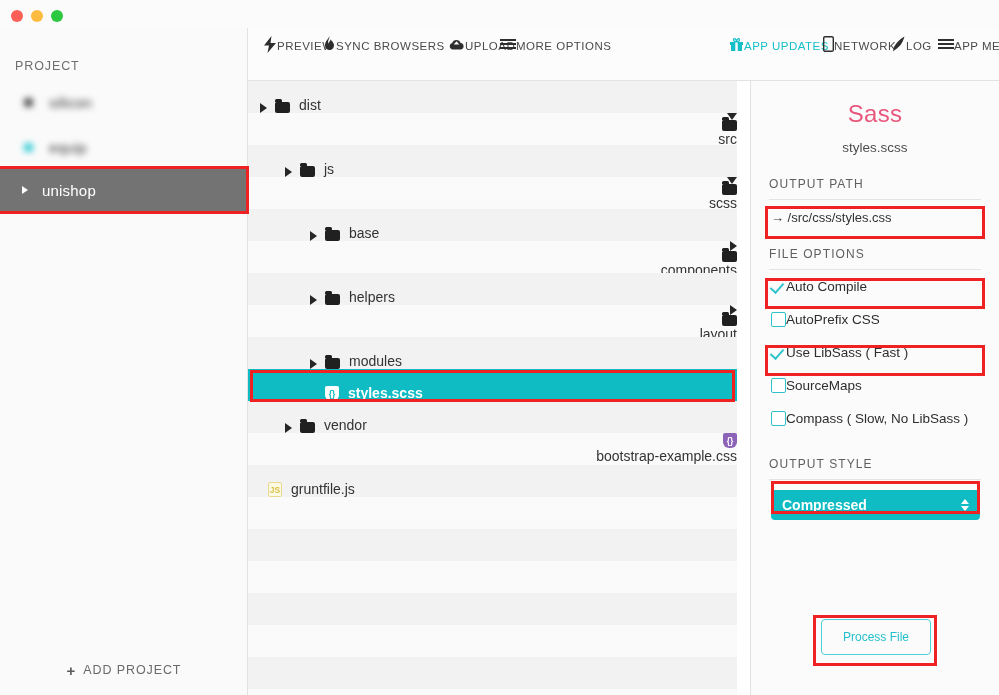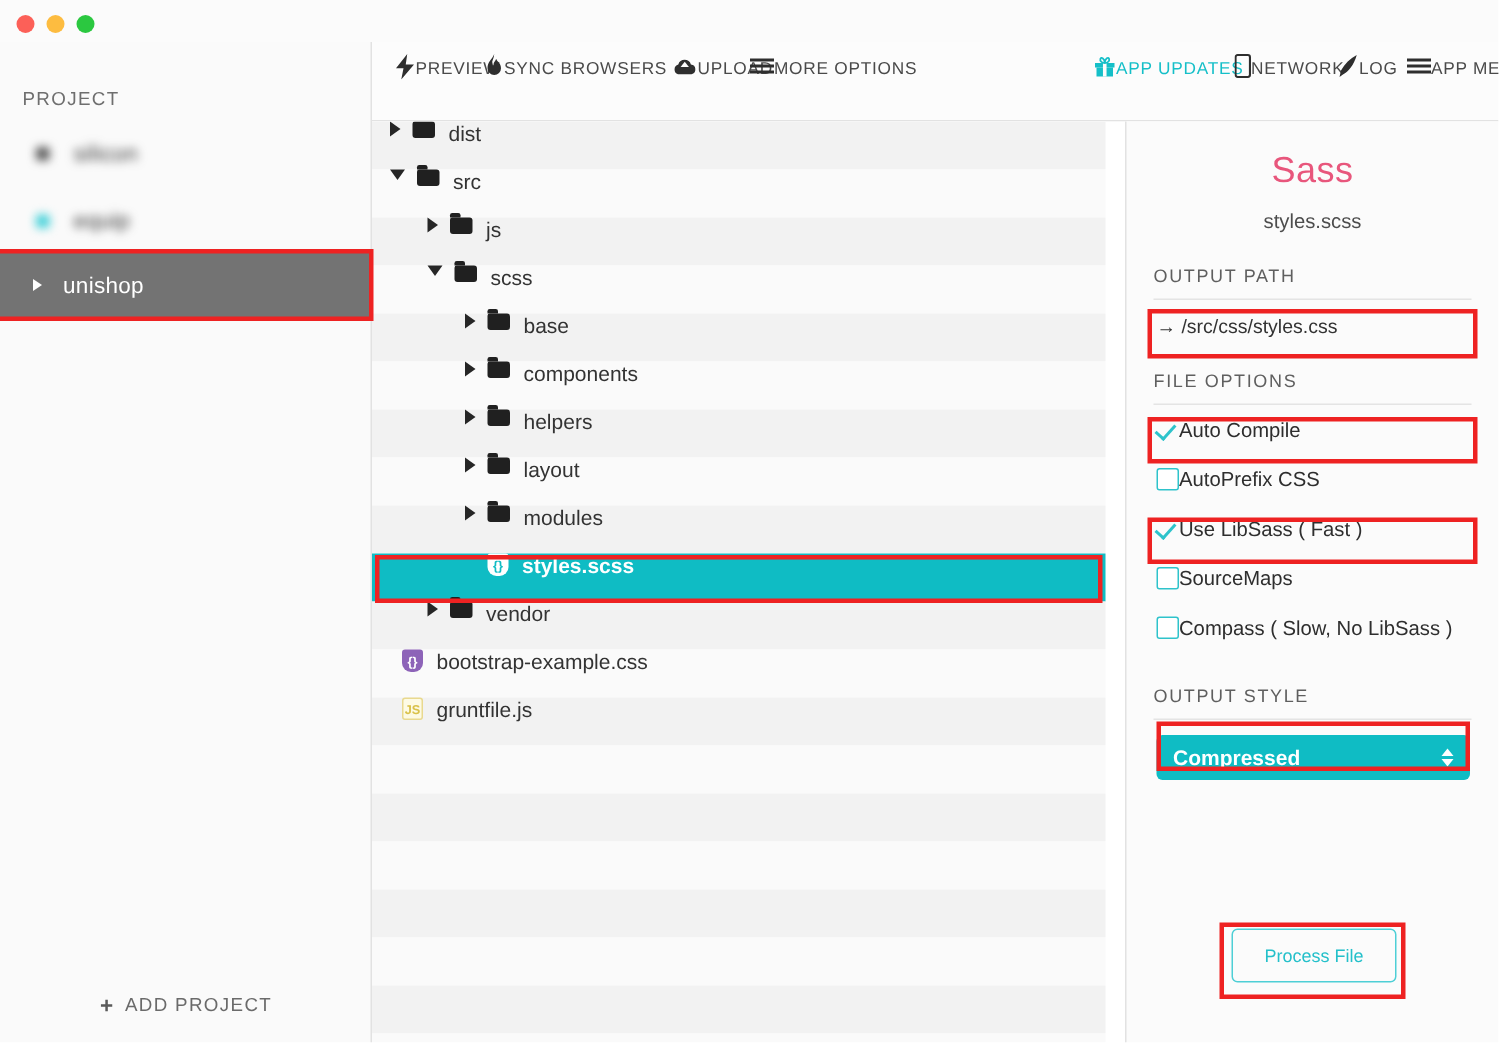--- a/index.html
+++ b/index.html
@@ -88,25 +88,25 @@
   .tb-item.accent .tb-icon, .tb-item.accent .tb-label { color: #15bfc8; }
 
   
   .tree {
     position: absolute; top: 81px; left: 248px; width: 751px; height: 614px;
     background: #ffffff;
     overflow: hidden;
   }
   .row {
     position: relative; height: 32px; width: 489px;
-    display: flex; align-items: flex-start;
+    display: flex; align-items: flex-end;
     font-size: 14px; color: #333333;
   }
   .row.odd  { background: #f2f2f2; }
-  .row.even { background: #fafafa; }
+  .row.even { background: #fafafa; flex-direction: column; }
   .row.selected { background: #0fbcc4; color: #ffffff; font-weight: bold; }
   .tri {
     width: 0; height: 0; flex: 0 0 auto;
     border-left: 7px solid #262626;
     border-top: 5px solid transparent;
     border-bottom: 5px solid transparent;
   }
   .tri.down {
     border-left: 5.5px solid transparent;
     border-right: 5.5px solid transparent;

